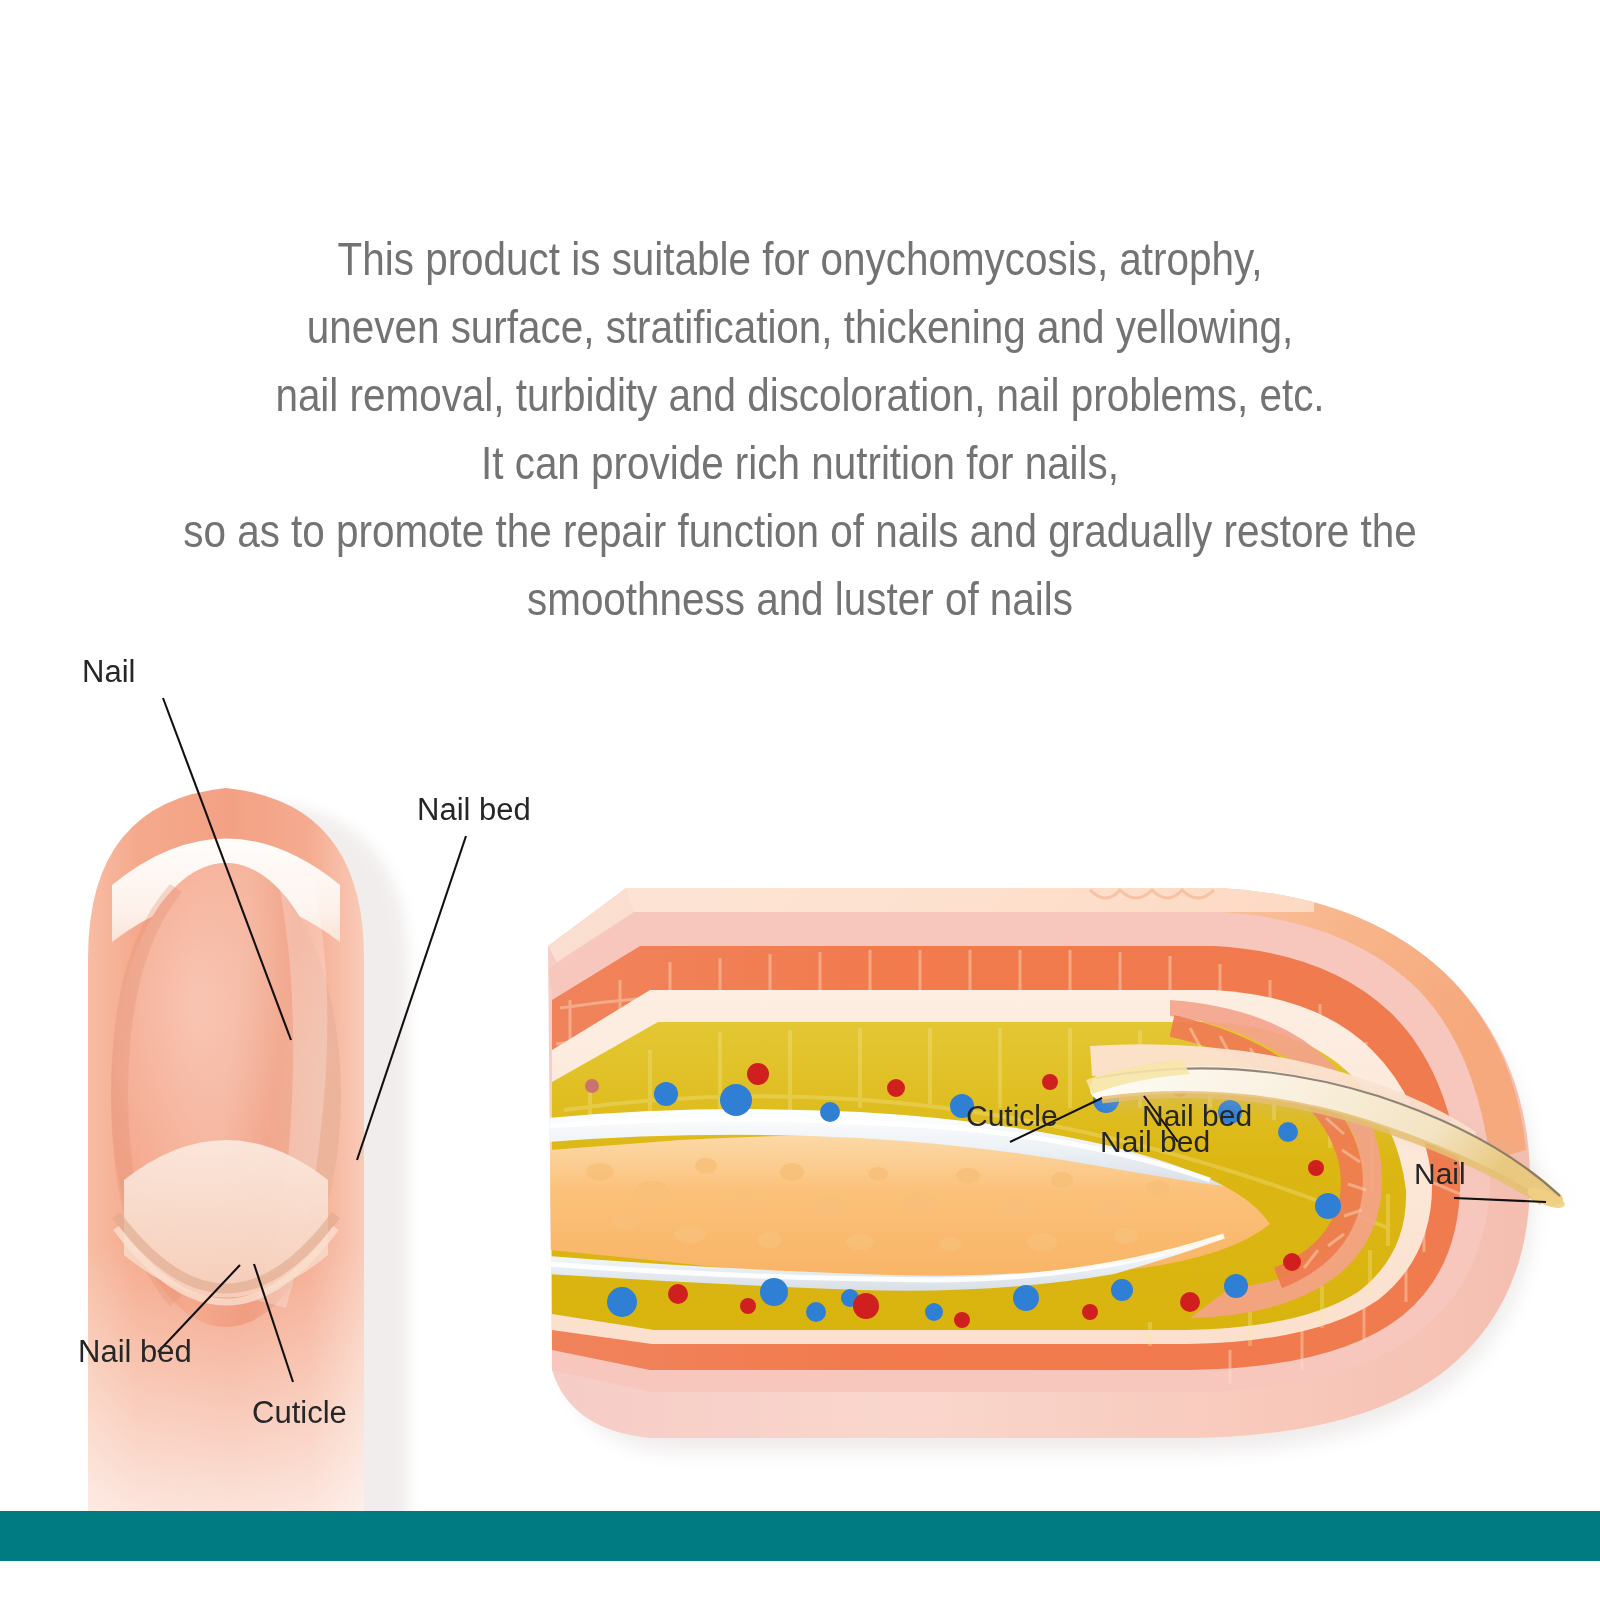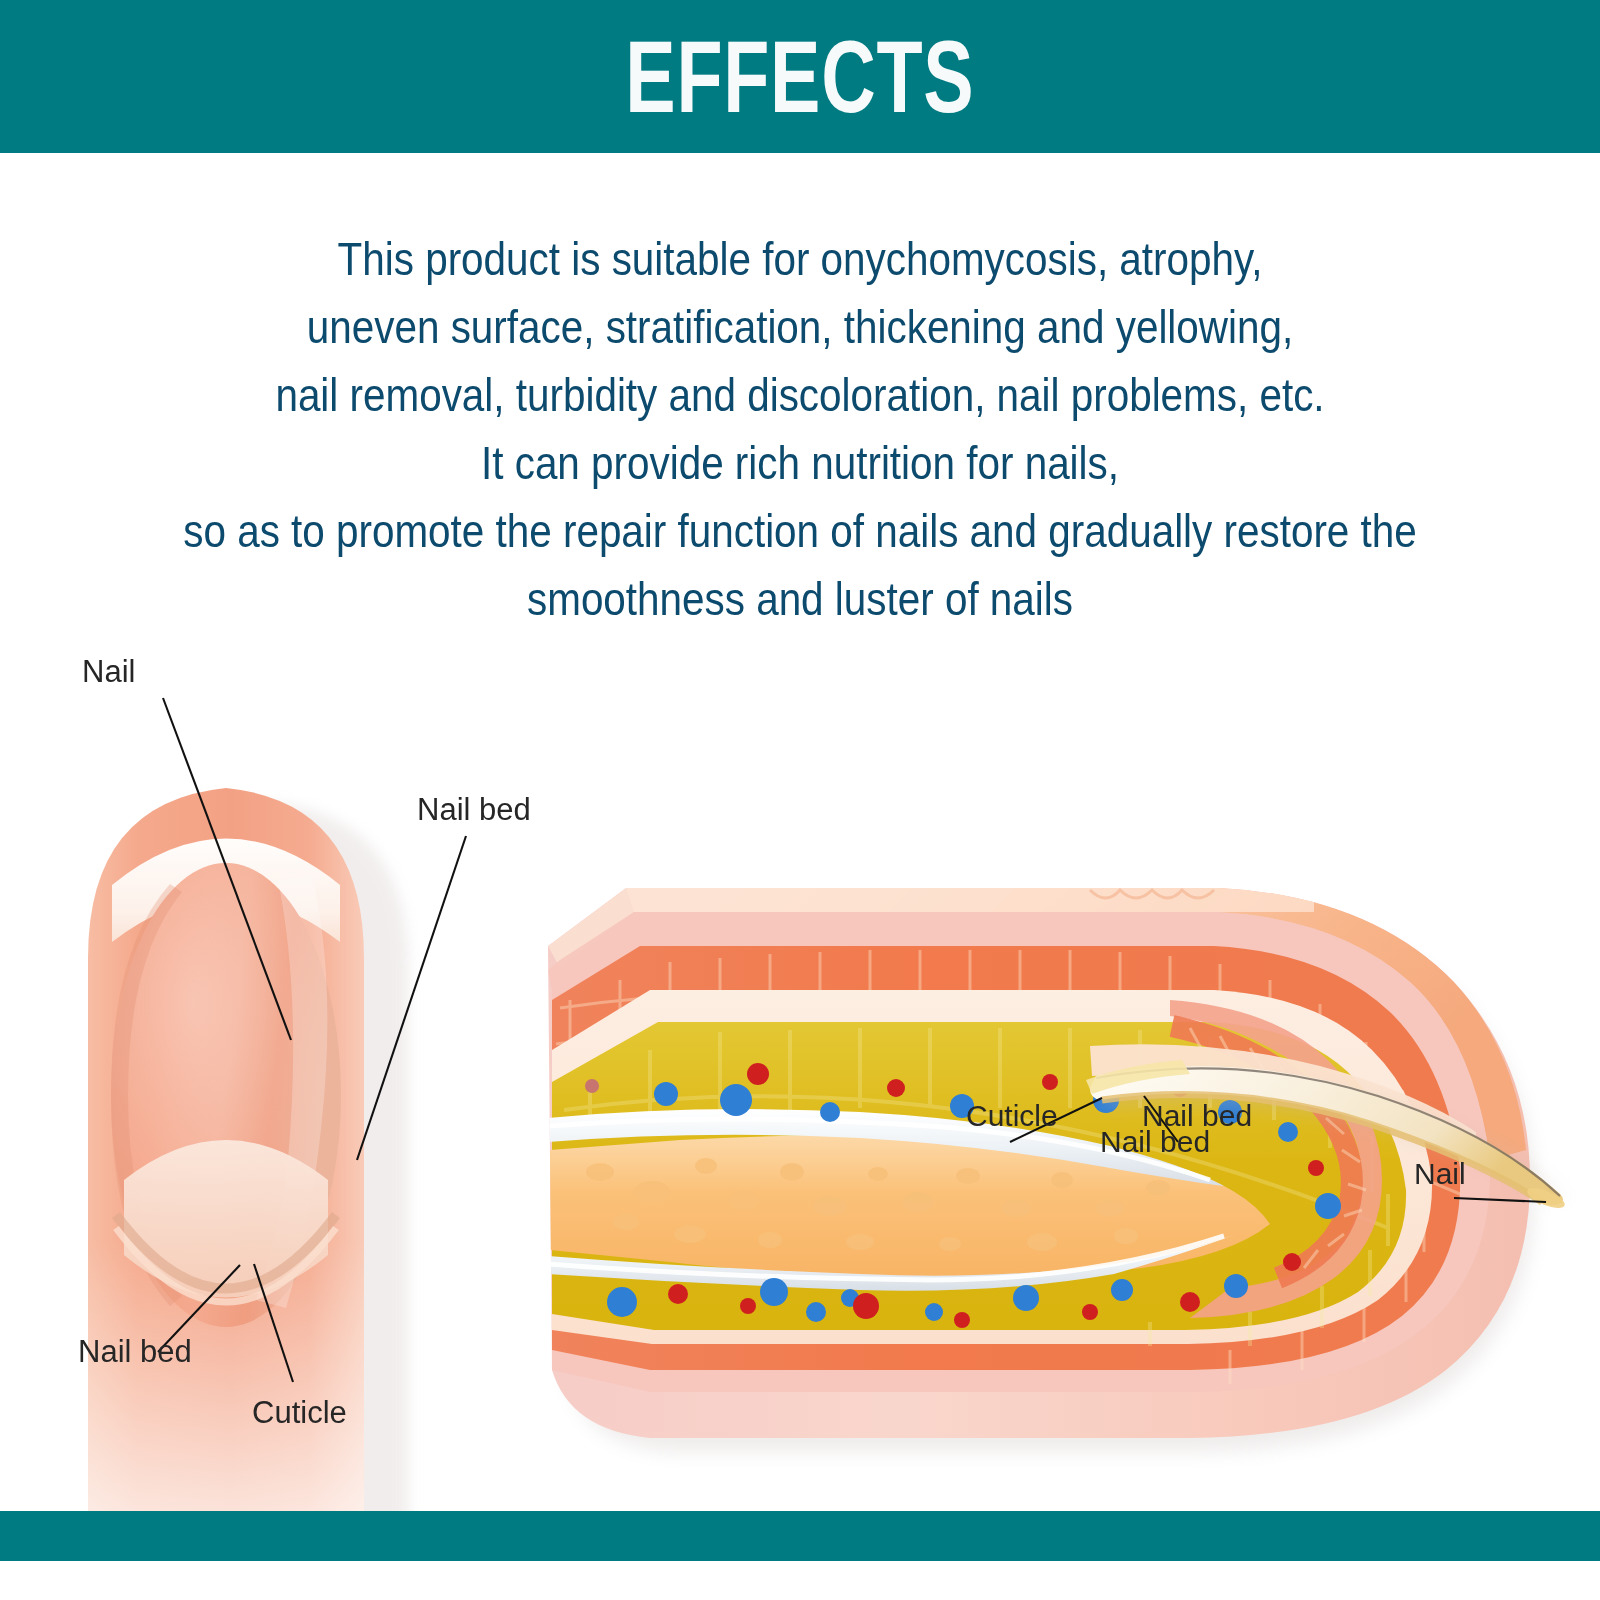--- a/index.html
+++ b/index.html
@@ -32,21 +32,21 @@
   
   .footer-band {
     position:absolute; left:0; top:1511px; width:1600px; height:50px;
     background:#007b82;
   }
 
   
   .intro {
     position:absolute; left:0; top:225px; width:1600px;
     text-align:center;
-    color:#0c4a6e;
+    color:#737373;
   }
   .intro-line {
     font-family:"Liberation Sans", sans-serif;
     font-size:47px;
     line-height:68px;
     font-weight:400;
     transform:scaleX(0.86);
     transform-origin:center center;
     white-space:nowrap;
   }
@@ -69,23 +69,20 @@
     font-size:30px;
     fill:#262626;
   }
   .leader { stroke:#111111; stroke-width:2.1; fill:none; }
 </style>
 </head>
 <body>
 
 <div class="page">
 
-  <div class="header-band">
-    <div class="header-title">EFFECTS</div>
-  </div>
 
   <div class="intro">
     <div class="intro-line">This product is suitable for onychomycosis, atrophy,</div>
     <div class="intro-line">uneven surface, stratification, thickening and yellowing,</div>
     <div class="intro-line">nail removal, turbidity and discoloration, nail problems, etc.</div>
     <div class="intro-line">It can provide rich nutrition for nails,</div>
     <div class="intro-line">so as to promote the repair function of nails and gradually restore the</div>
     <div class="intro-line">smoothness and luster of nails</div>
   </div>
 

